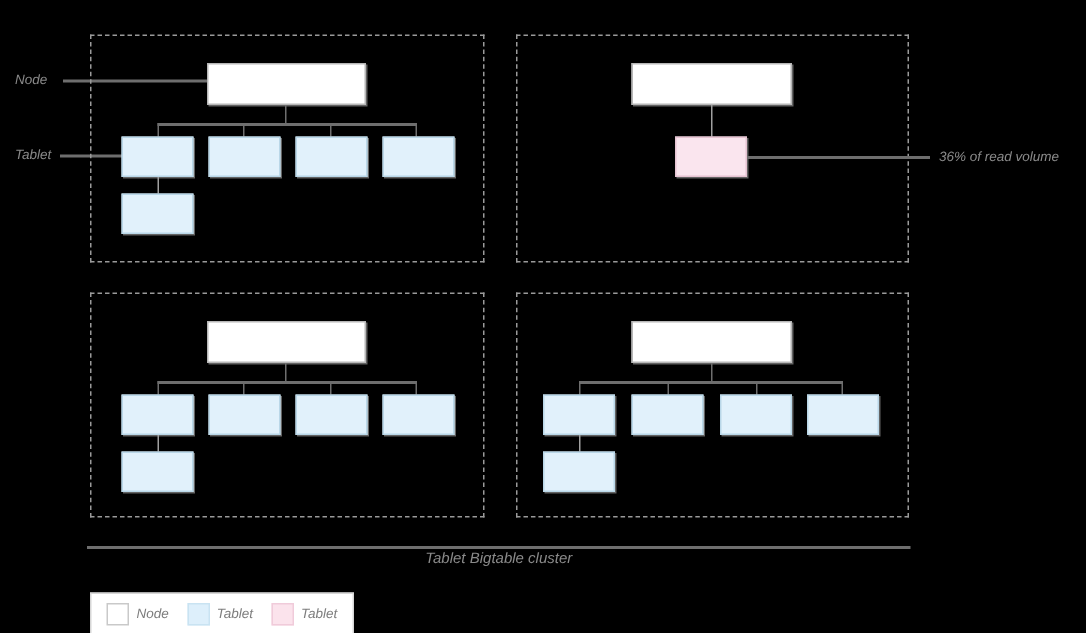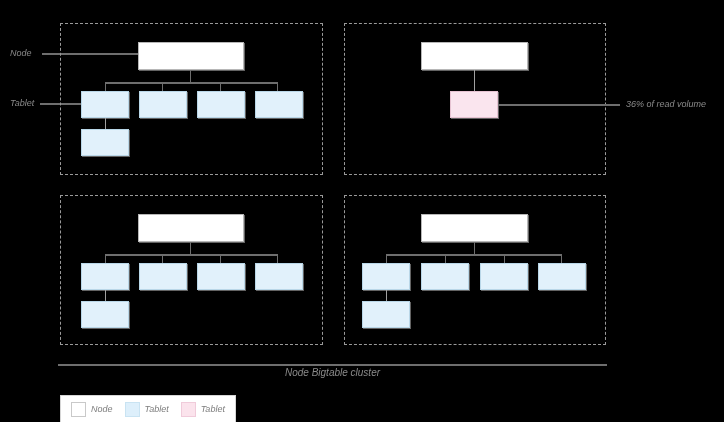--- a/index.html
+++ b/index.html
@@ -201,21 +201,21 @@
   <div class="line vline" style="left:504px; top:242px; height:9px;"></div>
   <div class="line vline" style="left:561px; top:242px; height:9px;"></div>
   <div class="box tablet" style="left:362px; top:251px; width:48px; height:27px;"></div>
   <div class="box tablet" style="left:421px; top:251px; width:48px; height:27px;"></div>
   <div class="box tablet" style="left:480px; top:251px; width:48px; height:27px;"></div>
   <div class="box tablet" style="left:538px; top:251px; width:48px; height:27px;"></div>
   <div class="line vline light" style="left:386px; top:278px; height:11px;"></div>
   <div class="box tablet" style="left:362px; top:289px; width:48px; height:27px;"></div>
 
   <div id="cluster-rule"></div>
-  <div id="cluster-caption">Node Bigtable cluster</div>
+  <div id="cluster-caption">Tablet Bigtable cluster</div>
 
   <div id="legend">
     <div class="legend-item">
       <span class="legend-swatch node"></span>
       <span class="legend-label">Node</span>
     </div>
     <div class="legend-item">
       <span class="legend-swatch tablet"></span>
       <span class="legend-label">Tablet</span>
     </div>

